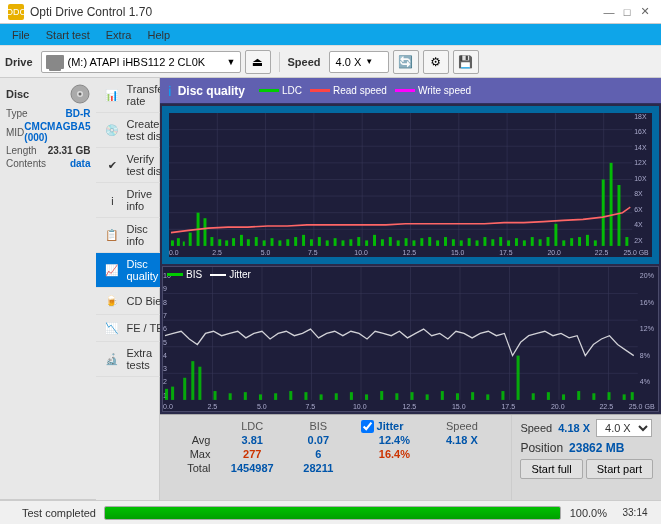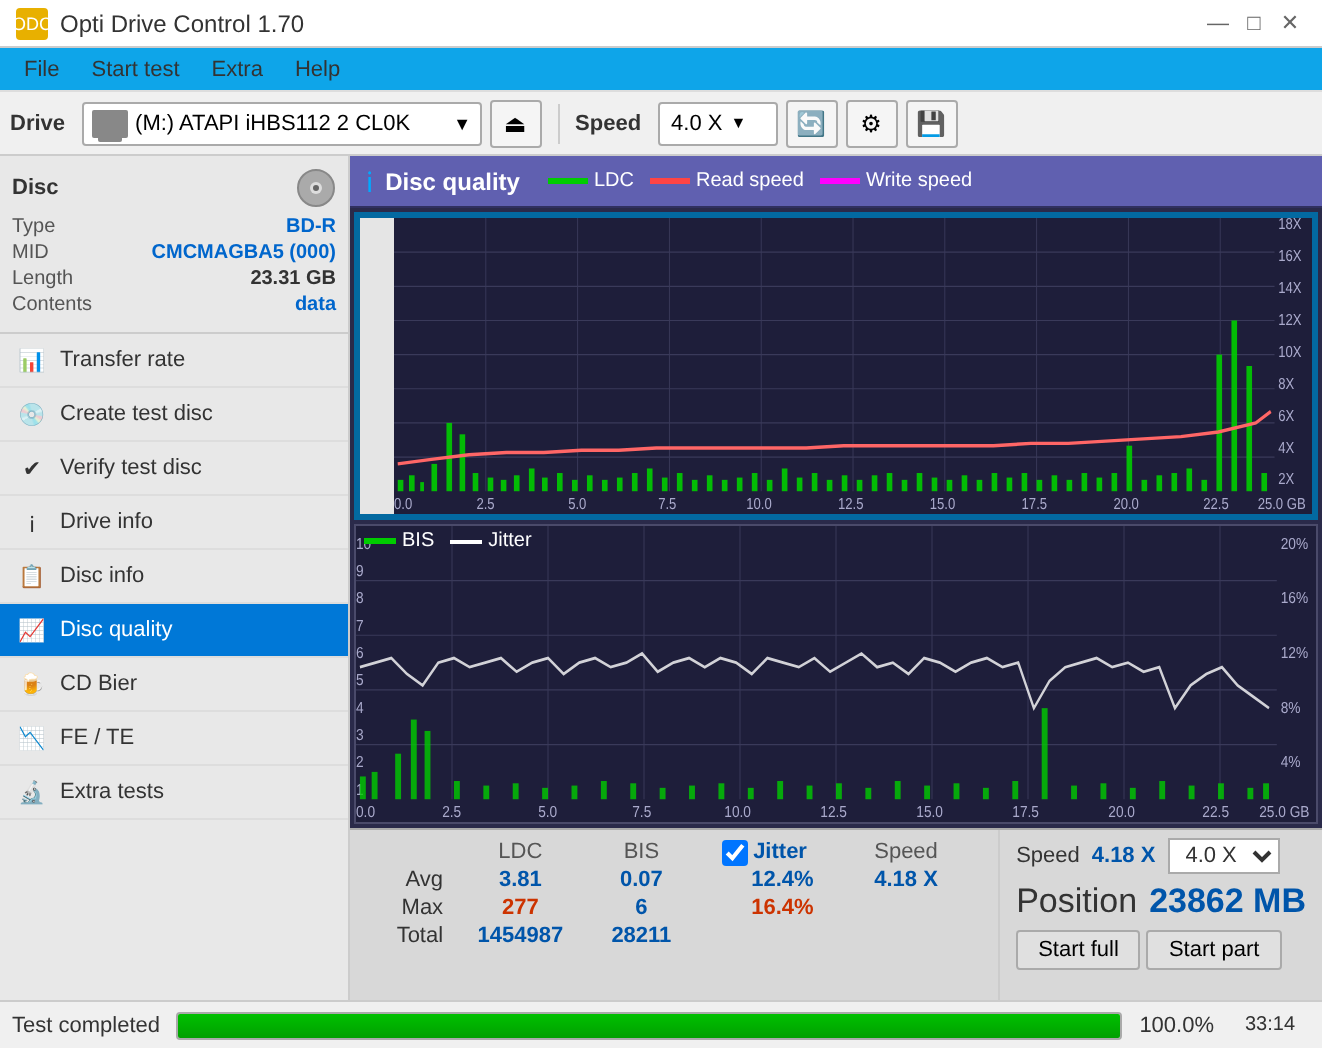--- a/index.html
+++ b/index.html
@@ -25,21 +25,21 @@
     .drive-icon::after { content: ''; position: absolute; bottom: -2px; left: 3px; width: 12px; height: 3px; background: #888; border-radius: 1px; }
     .toolbar-sep { width: 1px; height: 20px; background: #ccc; margin: 0 4px; }
     .toolbar-btn { width: 26px; height: 24px; background: #f5f5f5; border: 1px solid #aaa; border-radius: 2px; cursor: pointer; display: flex; align-items: center; justify-content: center; font-size: 12px; }
     .speed-select { display: flex; align-items: center; background: white; border: 1px solid #aaa; border-radius: 2px; padding: 2px 6px; font-size: 11px; height: 22px; min-width: 60px; gap: 4px; }
     .chevron-down { font-size: 8px; }
 
     
     .main { display: flex; height: calc(524px - 24px - 22px - 32px - 24px); }
 
     
-    .sidebar { width: 175px; background: #e8e8e8; border-right: 1px solid #ccc; display: flex; flex-direction: column; flex-shrink: 0; }
+    .sidebar { width: 160px; background: #e8e8e8; border-right: 1px solid #ccc; display: flex; flex-shrink: 0; }
     
     
     .disc-panel { background: #e8e8e8; border-bottom: 1px solid #ccc; padding: 6px; }
     .disc-panel-header { display: flex; align-items: center; justify-content: space-between; margin-bottom: 4px; }
     .disc-panel-title { font-size: 11px; font-weight: bold; color: #333; }
     .disc-icon { width: 20px; height: 20px; }
     .disc-info-row { display: flex; justify-content: space-between; align-items: center; margin-bottom: 2px; }
     .disc-info-label { font-size: 10px; color: #555; }
     .disc-info-value { font-size: 10px; color: #0066cc; font-weight: bold; }
     .disc-info-value.normal { color: #333; }
@@ -72,29 +72,29 @@
     .stats-table table { width: 100%; border-collapse: collapse; font-size: 11px; }
     .stats-table th { color: #555; text-align: center; font-weight: normal; padding: 1px 4px; }
     .stats-table td { text-align: center; padding: 1px 4px; color: #0055aa; font-weight: bold; }
     .stats-table .row-label { color: #333; text-align: right; font-weight: normal; }
     
     .right-stats { display: flex; flex-direction: column; padding: 4px 8px; gap: 4px; border-left: 1px solid #ccc; min-width: 140px; }
     .speed-row { display: flex; gap: 6px; align-items: center; font-size: 11px; }
     .speed-row .label { color: #333; }
     .speed-row .val { color: #0055aa; font-weight: bold; }
     .speed-row .select-box { background: white; border: 1px solid #aaa; padding: 1px 4px; font-size: 11px; color: #333; }
-    .pos-row { display: flex; gap: 6px; align-items: center; font-size: 17px; }
+    .pos-row { display: flex; gap: 6px; align-items: center; font-size: 12px; }
     .pos-row .label { color: #333; }
     .pos-row .val { color: #0055aa; font-weight: bold; }
     .btn-row { display: flex; flex-direction: row; gap: 3px; }
     .action-btn { background: #e0e0e0; border: 1px solid #aaa; border-radius: 2px; padding: 3px 10px; font-size: 11px; cursor: pointer; text-align: center; }
 
     
     .statusbar { background: #f0f0f0; border-top: 1px solid #ccc; display: flex; align-items: center; padding: 2px 6px; height: 24px; gap: 8px; }
-    .status-text { font-size: 11px; color: #333; flex-shrink: 0; }
+    .status-text { font-size: 11px; color: #333; flex-shrink: 0; margin-left: 16px; }
     .progress-bar-container { flex: 1; background: #d0d0d0; border: 1px solid #aaa; border-radius: 2px; height: 14px; overflow: hidden; }
     .progress-bar-fill { height: 100%; background: linear-gradient(180deg, #00c000 0%, #00a000 100%); }
     .progress-percent { font-size: 11px; color: #333; min-width: 38px; text-align: right; }
     .time-display { font-size: 10px; color: #333; min-width: 40px; text-align: center; }
   </style>
 </head>
 <body>
 
 <div class="titlebar">
   <div class="titlebar-left">
@@ -225,21 +225,21 @@
         </div>
         <div class="legend-item">
           <div class="legend-color" style="background:#ff00ff;"></div>
           <span>Write speed</span>
         </div>
       </div>
     </div>
 
     <div style="flex:1; display:flex; flex-direction:column; background:#2a2a4a; padding:2px; gap:2px; overflow:hidden;">
 
-      <div style="flex:1; position:relative; background:#e5e5e5; border:3px solid #0369a1; overflow:hidden;padding-left:17px;">
+      <div style="flex:1; position:relative; background:#fdba74; border:7px solid #0369a1; overflow:hidden;">
         <svg width="100%" height="100%" viewBox="0 0 490 130" preserveAspectRatio="none">
 
           <rect width="490" height="130" fill="#1e1e3a"></rect>
 
           <line x1="49" y1="0" x2="49" y2="120" stroke="#3a3a5a" stroke-width="0.5"></line>
           <line x1="98" y1="0" x2="98" y2="120" stroke="#3a3a5a" stroke-width="0.5"></line>
           <line x1="147" y1="0" x2="147" y2="120" stroke="#3a3a5a" stroke-width="0.5"></line>
           <line x1="196" y1="0" x2="196" y2="120" stroke="#3a3a5a" stroke-width="0.5"></line>
           <line x1="245" y1="0" x2="245" y2="120" stroke="#3a3a5a" stroke-width="0.5"></line>
           <line x1="294" y1="0" x2="294" y2="120" stroke="#3a3a5a" stroke-width="0.5"></line>

